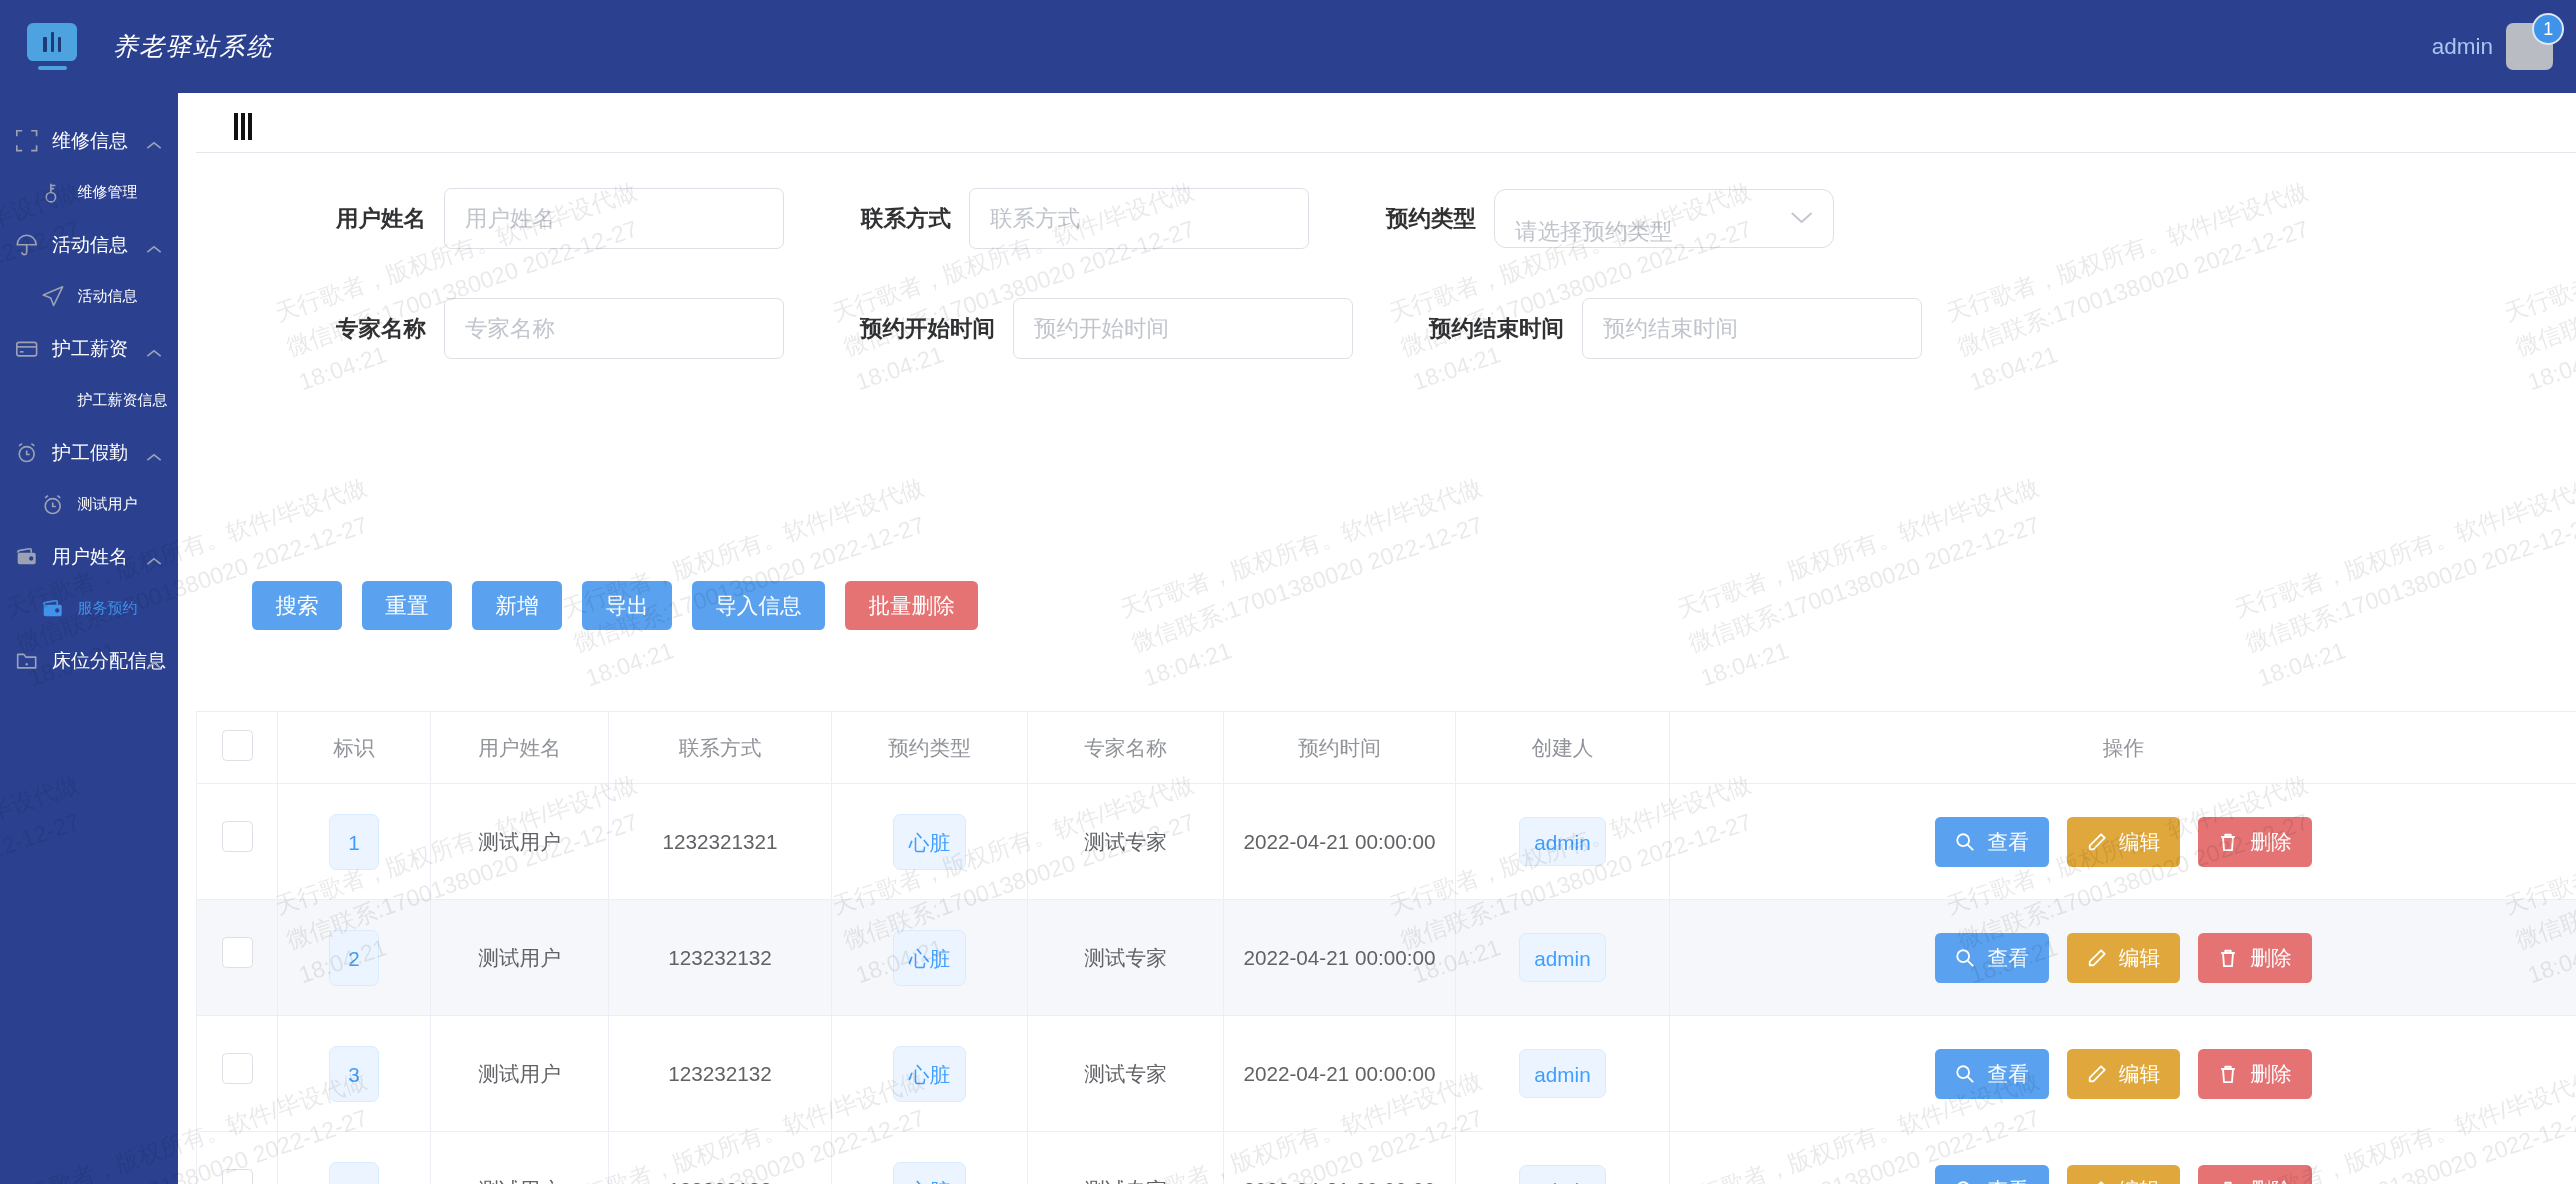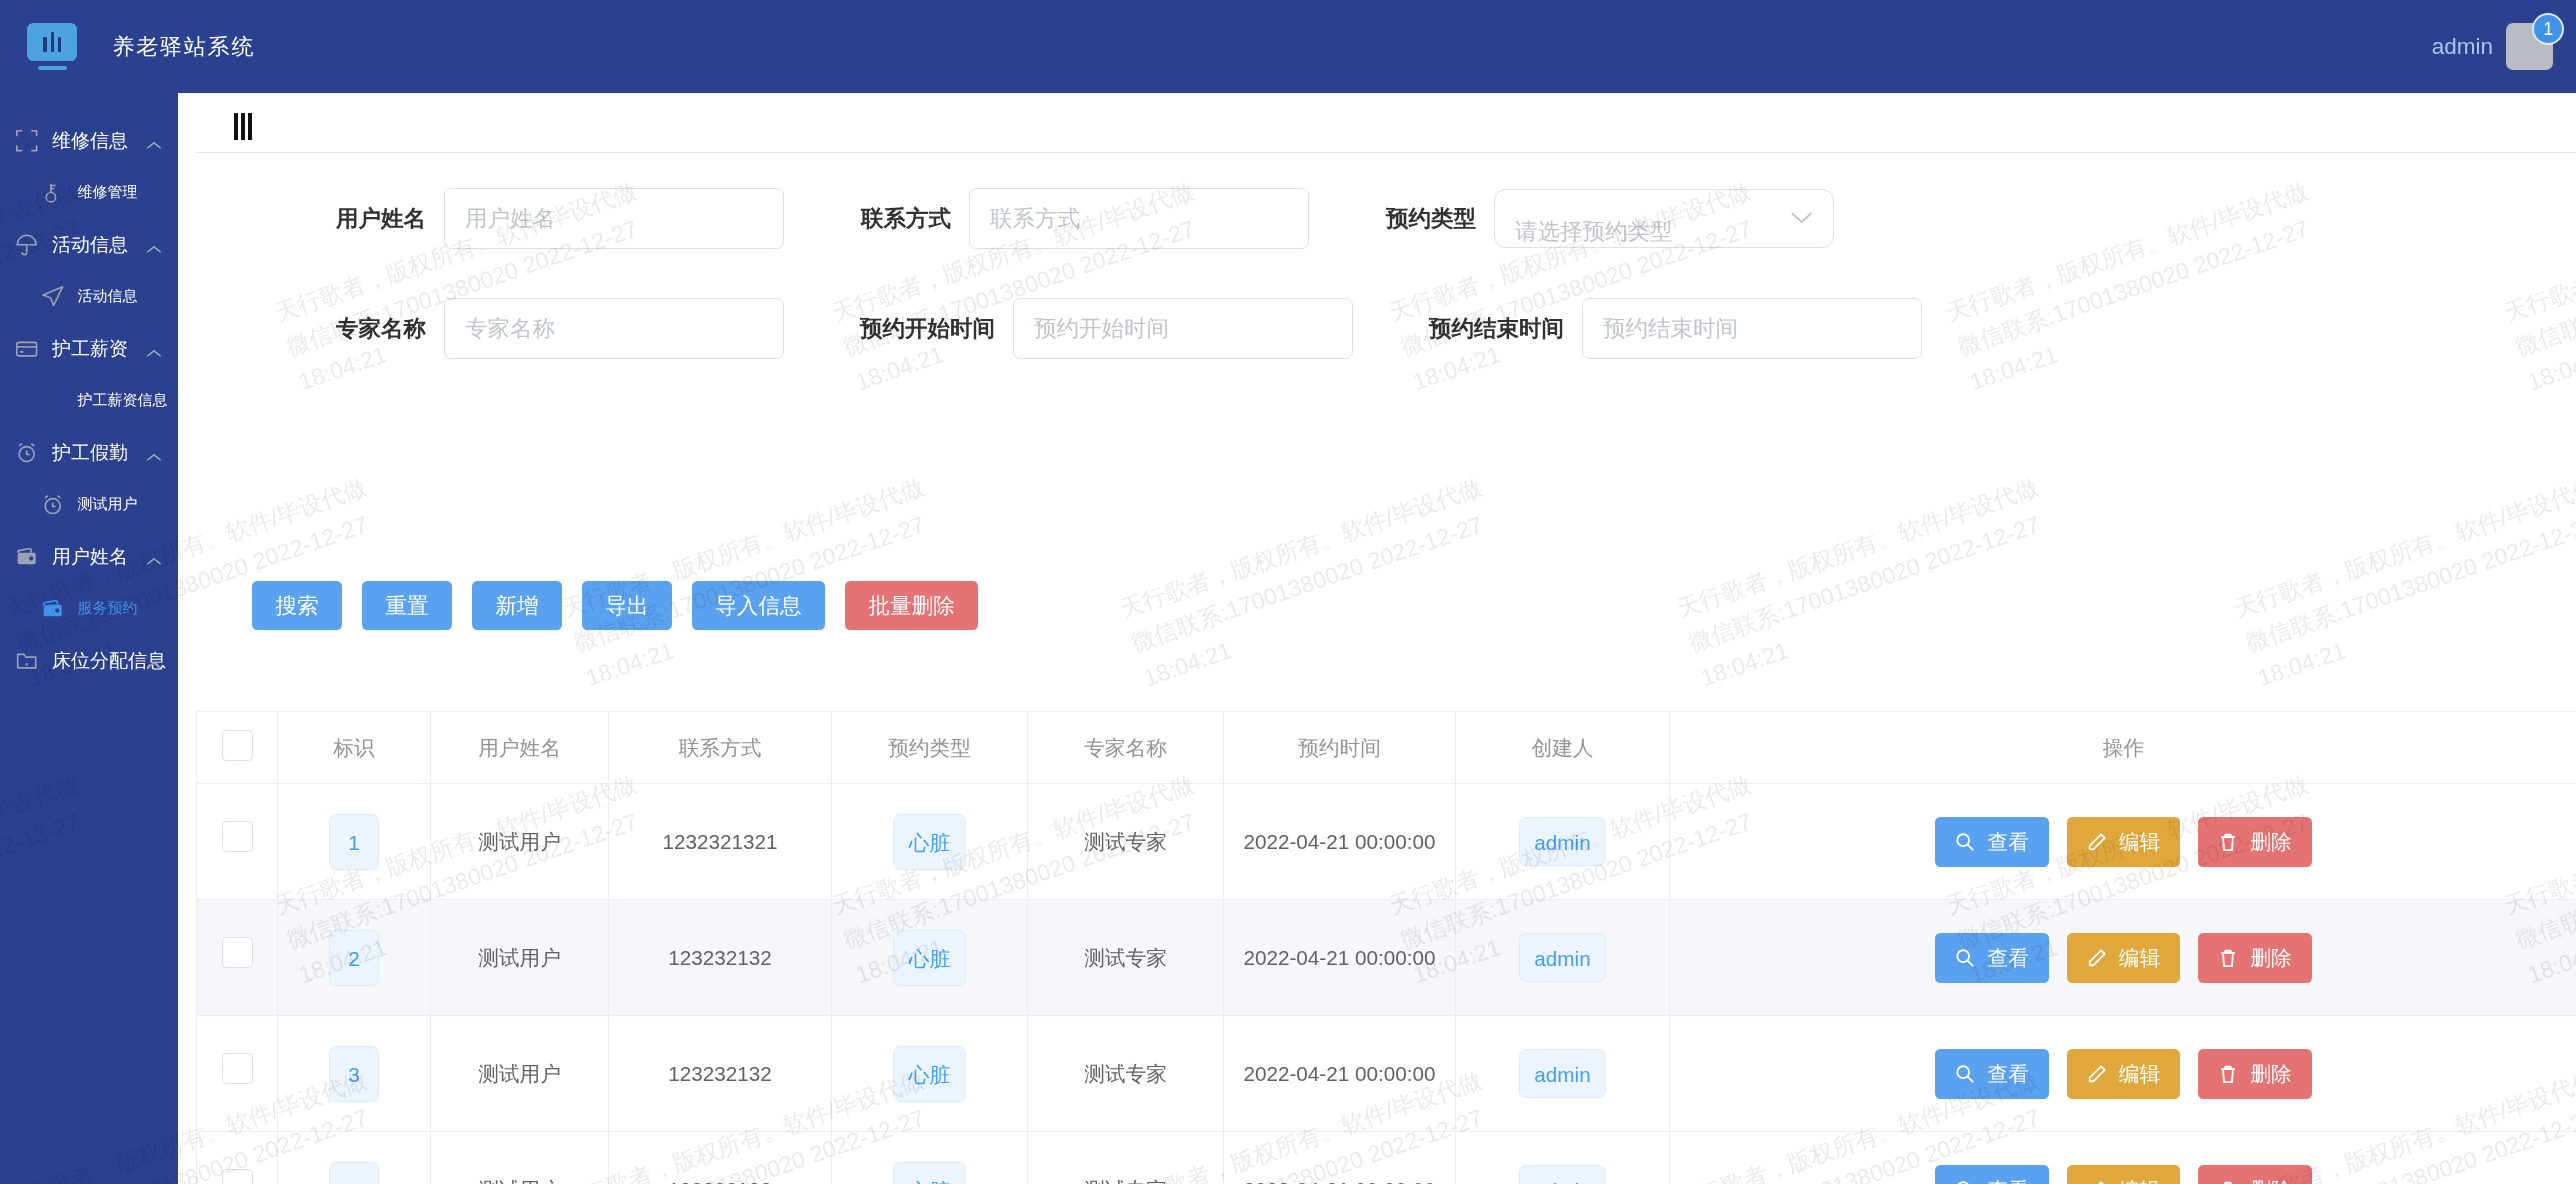--- a/index.html
+++ b/index.html
@@ -31,22 +31,23 @@
   .logo-bars { display: flex; align-items: flex-end; gap: 3.6px; height: 20px; }
   .logo-bars i {
     display: block; width: 3.6px; background: #1f3a78; border-radius: 0.9px;
   }
   .logo-bars i:nth-child(1) { height: 14.4px; }
   .logo-bars i:nth-child(2) { height: 20px; }
   .logo-bars i:nth-child(3) { height: 14.4px; }
   .logo-stand { width: 29px; height: 4.5px; background: #4da3e0; border-radius: 2.7px; margin-top: 5.4px; }
   .app-title {
     margin-left: 31px;
-    font-size: 22px; color: #ffffff; letter-spacing: 1.8px;
+    font-size: 25px; color: #ffffff; letter-spacing: 1.8px;
     white-space: nowrap;
+    font-style: italic;
   }
   .header-right {
     position: absolute; right: 23.4px; top: 0; height: 93px;
     display: flex; align-items: center; gap: 12.6px;
   }
   .admin-name { font-size: 22.5px; color: #a9c6ee; }
   .avatar-wrap { position: relative; }
   .avatar {
     width: 47px; height: 47px; border-radius: 7.2px;
     background: #b9bcc2;

